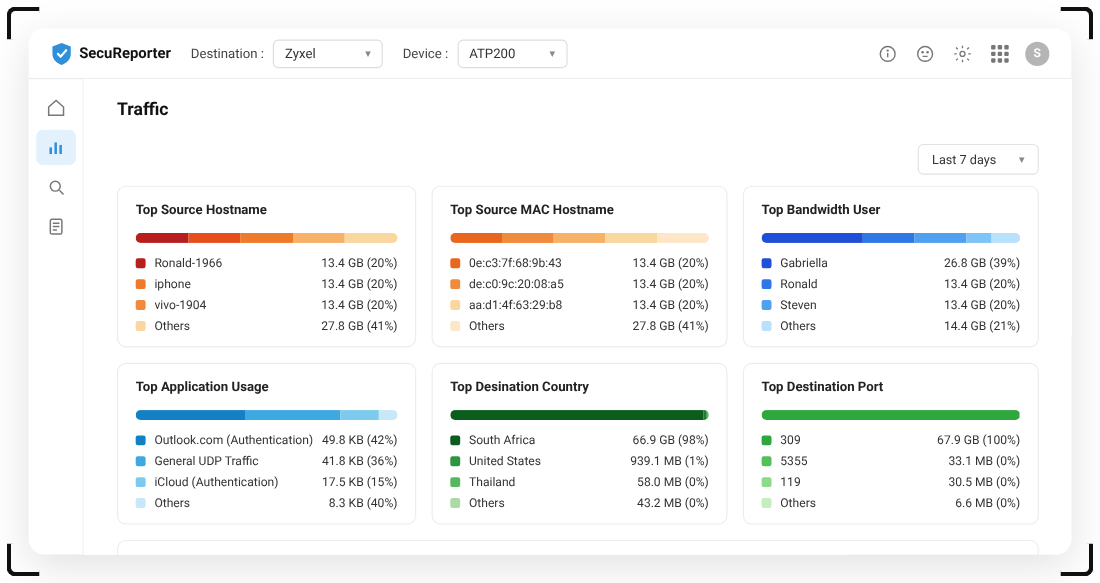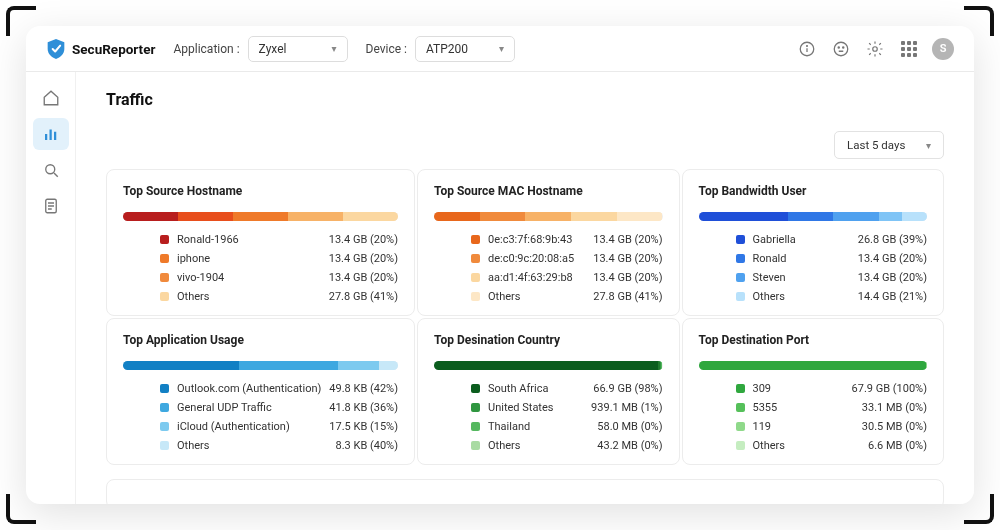--- a/index.html
+++ b/index.html
@@ -36,27 +36,27 @@
   .nav-item svg { width: 18px; height: 18px; }
 
   .main { flex: 1; overflow-y: auto; padding: 18px 30px 10px 30px; background: #fff; position: relative; }
   .main::-webkit-scrollbar { width: 6px; }
   .main::-webkit-scrollbar-thumb { background: #ccc; border-radius: 3px; }
   .page-title { font-size: 16px; font-weight: 700; color: #111; margin-bottom: 22px; }
 
   .controls-row { display: flex; justify-content: flex-end; margin-bottom: 10px; }
   .range-sel { display: flex; align-items: center; justify-content: space-between; gap: 16px; padding: 6px 12px; border: 1px solid #e2e2e2; border-radius: 5px; font-size: 11.5px; color: #333; min-width: 110px; cursor: pointer; background: #fff; }
 
-  .cards { display: grid; grid-template-columns: repeat(3, 1fr); gap: 2px; }
+  .cards { display: grid; grid-template-columns: repeat(3, 1fr); gap: 14px; }
   .card { border: 1px solid #ececec; border-radius: 8px; padding: 14px 16px 12px 16px; background: #fff; }
   .card h3 { font-size: 12px; font-weight: 700; color: #222; margin-bottom: 14px; }
   .bar { height: 9px; border-radius: 5px; overflow: hidden; display: flex; margin-bottom: 12px; background: #eee; }
   .bar .seg { height: 100%; }
   .rows { display: flex; flex-direction: column; gap: 6px; }
-  .row { display: flex; align-items: center; font-size: 11px; color: #333; margin-left: 37px; }
+  .row { display: flex; align-items: center; font-size: 11px; color: #333; }
   .row .sw { width: 9px; height: 9px; border-radius: 2px; margin-right: 8px; flex-shrink: 0; }
   .row .lbl { flex: 1; white-space: nowrap; overflow: hidden; text-overflow: ellipsis; }
   .row .val { color: #333; white-space: nowrap; margin-left: 8px; }
 
   .detail-card { border: 1px solid #ececec; border-radius: 8px; padding: 14px 16px; margin-top: 14px; }
 </style>
 </head>
 <body>
 
 <div class="corner tl"></div>
@@ -69,21 +69,21 @@
   <div class="topbar">
     <div class="brand">
       <svg class="shield" viewBox="0 0 24 26">
         <path d="M12 1 L22 5 V13 C22 19 17 23 12 25 C7 23 2 19 2 13 V5 Z" fill="#2f8fd8"></path>
         <path d="M8 13 L11 16 L17 9" fill="none" stroke="#fff" stroke-width="2.4" stroke-linecap="round" stroke-linejoin="round"></path>
       </svg>
       <span>SecuReporter</span>
     </div>
 
     <div class="selector">
-      <span>Application :</span>
+      <span>Destination :</span>
       <div class="sel">
         <span>Zyxel</span>
         <span class="chev">▾</span>
       </div>
     </div>
 
     <div class="selector">
       <span>Device :</span>
       <div class="sel">
         <span>ATP200</span>
@@ -160,21 +160,21 @@
             <line x1="8" y1="16" x2="13" y2="16"></line>
           </svg>
       </div>
     </div>
 
     <div class="main">
       <div class="page-title">Traffic</div>
 
       <div class="controls-row">
         <div class="range-sel">
-          <span>Last 5 days</span>
+          <span>Last 7 days</span>
           <span class="chev" style="font-size:10px;color:#888;">▾</span>
         </div>
       </div>
 
       <div class="cards" id="cards">
           <div class="card">
             <h3>Top Source Hostname</h3>
             <div class="bar">
               <div class="seg" style="width: 20%; background: rgb(184, 30, 30);"></div>
               <div class="seg" style="width: 20%; background: rgb(232, 78, 28);"></div>

